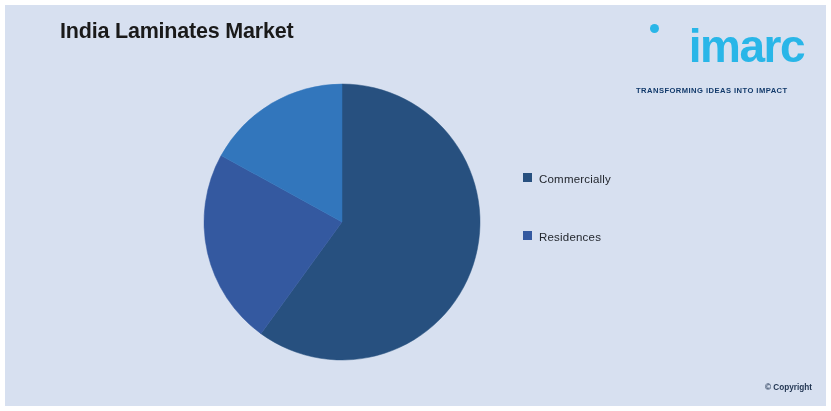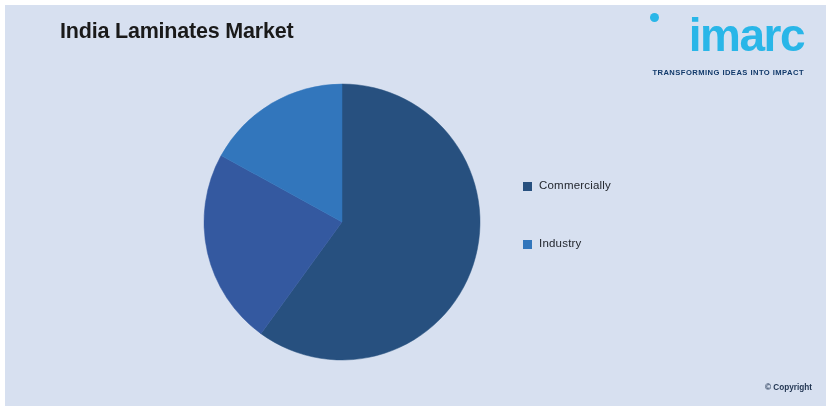--- a/index.html
+++ b/index.html
@@ -45,21 +45,21 @@
     font-size: 11.5px;
     font-weight: normal;
     color: #2b2b2b;
     letter-spacing: 0.1px;
     white-space: nowrap;
   }
   
   #logo-block {
     position: absolute;
     right: 18px;
-    top: 7px;
+    top: 18px;
     width: 172px;
     height: 62px;
     text-align: center;
   }
   #logo-wordmark {
     position: relative;
     font-size: 46px;
     font-weight: bold;
     color: #29b6e8;
     letter-spacing: -1.5px;
@@ -76,43 +76,43 @@
     width: 9px;
     height: 9px;
     border-radius: 50%;
     background: #29b6e8;
   }
   #logo-tagline {
     font-size: 7.6px;
     font-weight: bold;
     color: #123a6b;
     letter-spacing: 0.45px;
-    margin-top: 10px;
-    text-align: right;
+    margin-top: 17px;
+    text-align: left;
     padding-right: 4px;
   }
   
   #pie-wrap {
     position: absolute;
     left: 198px;
     top: 78px;
     width: 278px;
     height: 278px;
   }
   #pie-svg { display: block; }
   
   #legend {
     position: absolute;
     left: 518px;
     top: 168px;
     width: 200px;
   }
   .legend-item {
     display: flex;
-    align-items: flex-end;
+    align-items: flex-start;
     height: 18px;
     margin-bottom: 40px;
   }
   .legend-swatch {
     width: 9px;
     height: 9px;
     flex: 0 0 9px;
     margin-right: 7px;
   }
   .legend-label {
@@ -159,22 +159,22 @@
         </g>
     </svg>
   </div>
 
   <div id="legend">
     <div class="legend-item">
       <span class="legend-swatch" style="background:#27507f"></span>
       <span class="legend-label">Commercially</span>
     </div>
     <div class="legend-item">
-      <span class="legend-swatch" style="background:#3276bc"></span>
-      <span class="legend-label">Industry</span>
+      <span class="legend-swatch" style="background:#3459a0"></span>
+      <span class="legend-label">Residences</span>
     </div>
   </div>
 
   <div id="copyright-block">
     <div>© Copyright</div>
   </div>
 
 </div>
 
 </body></html>

